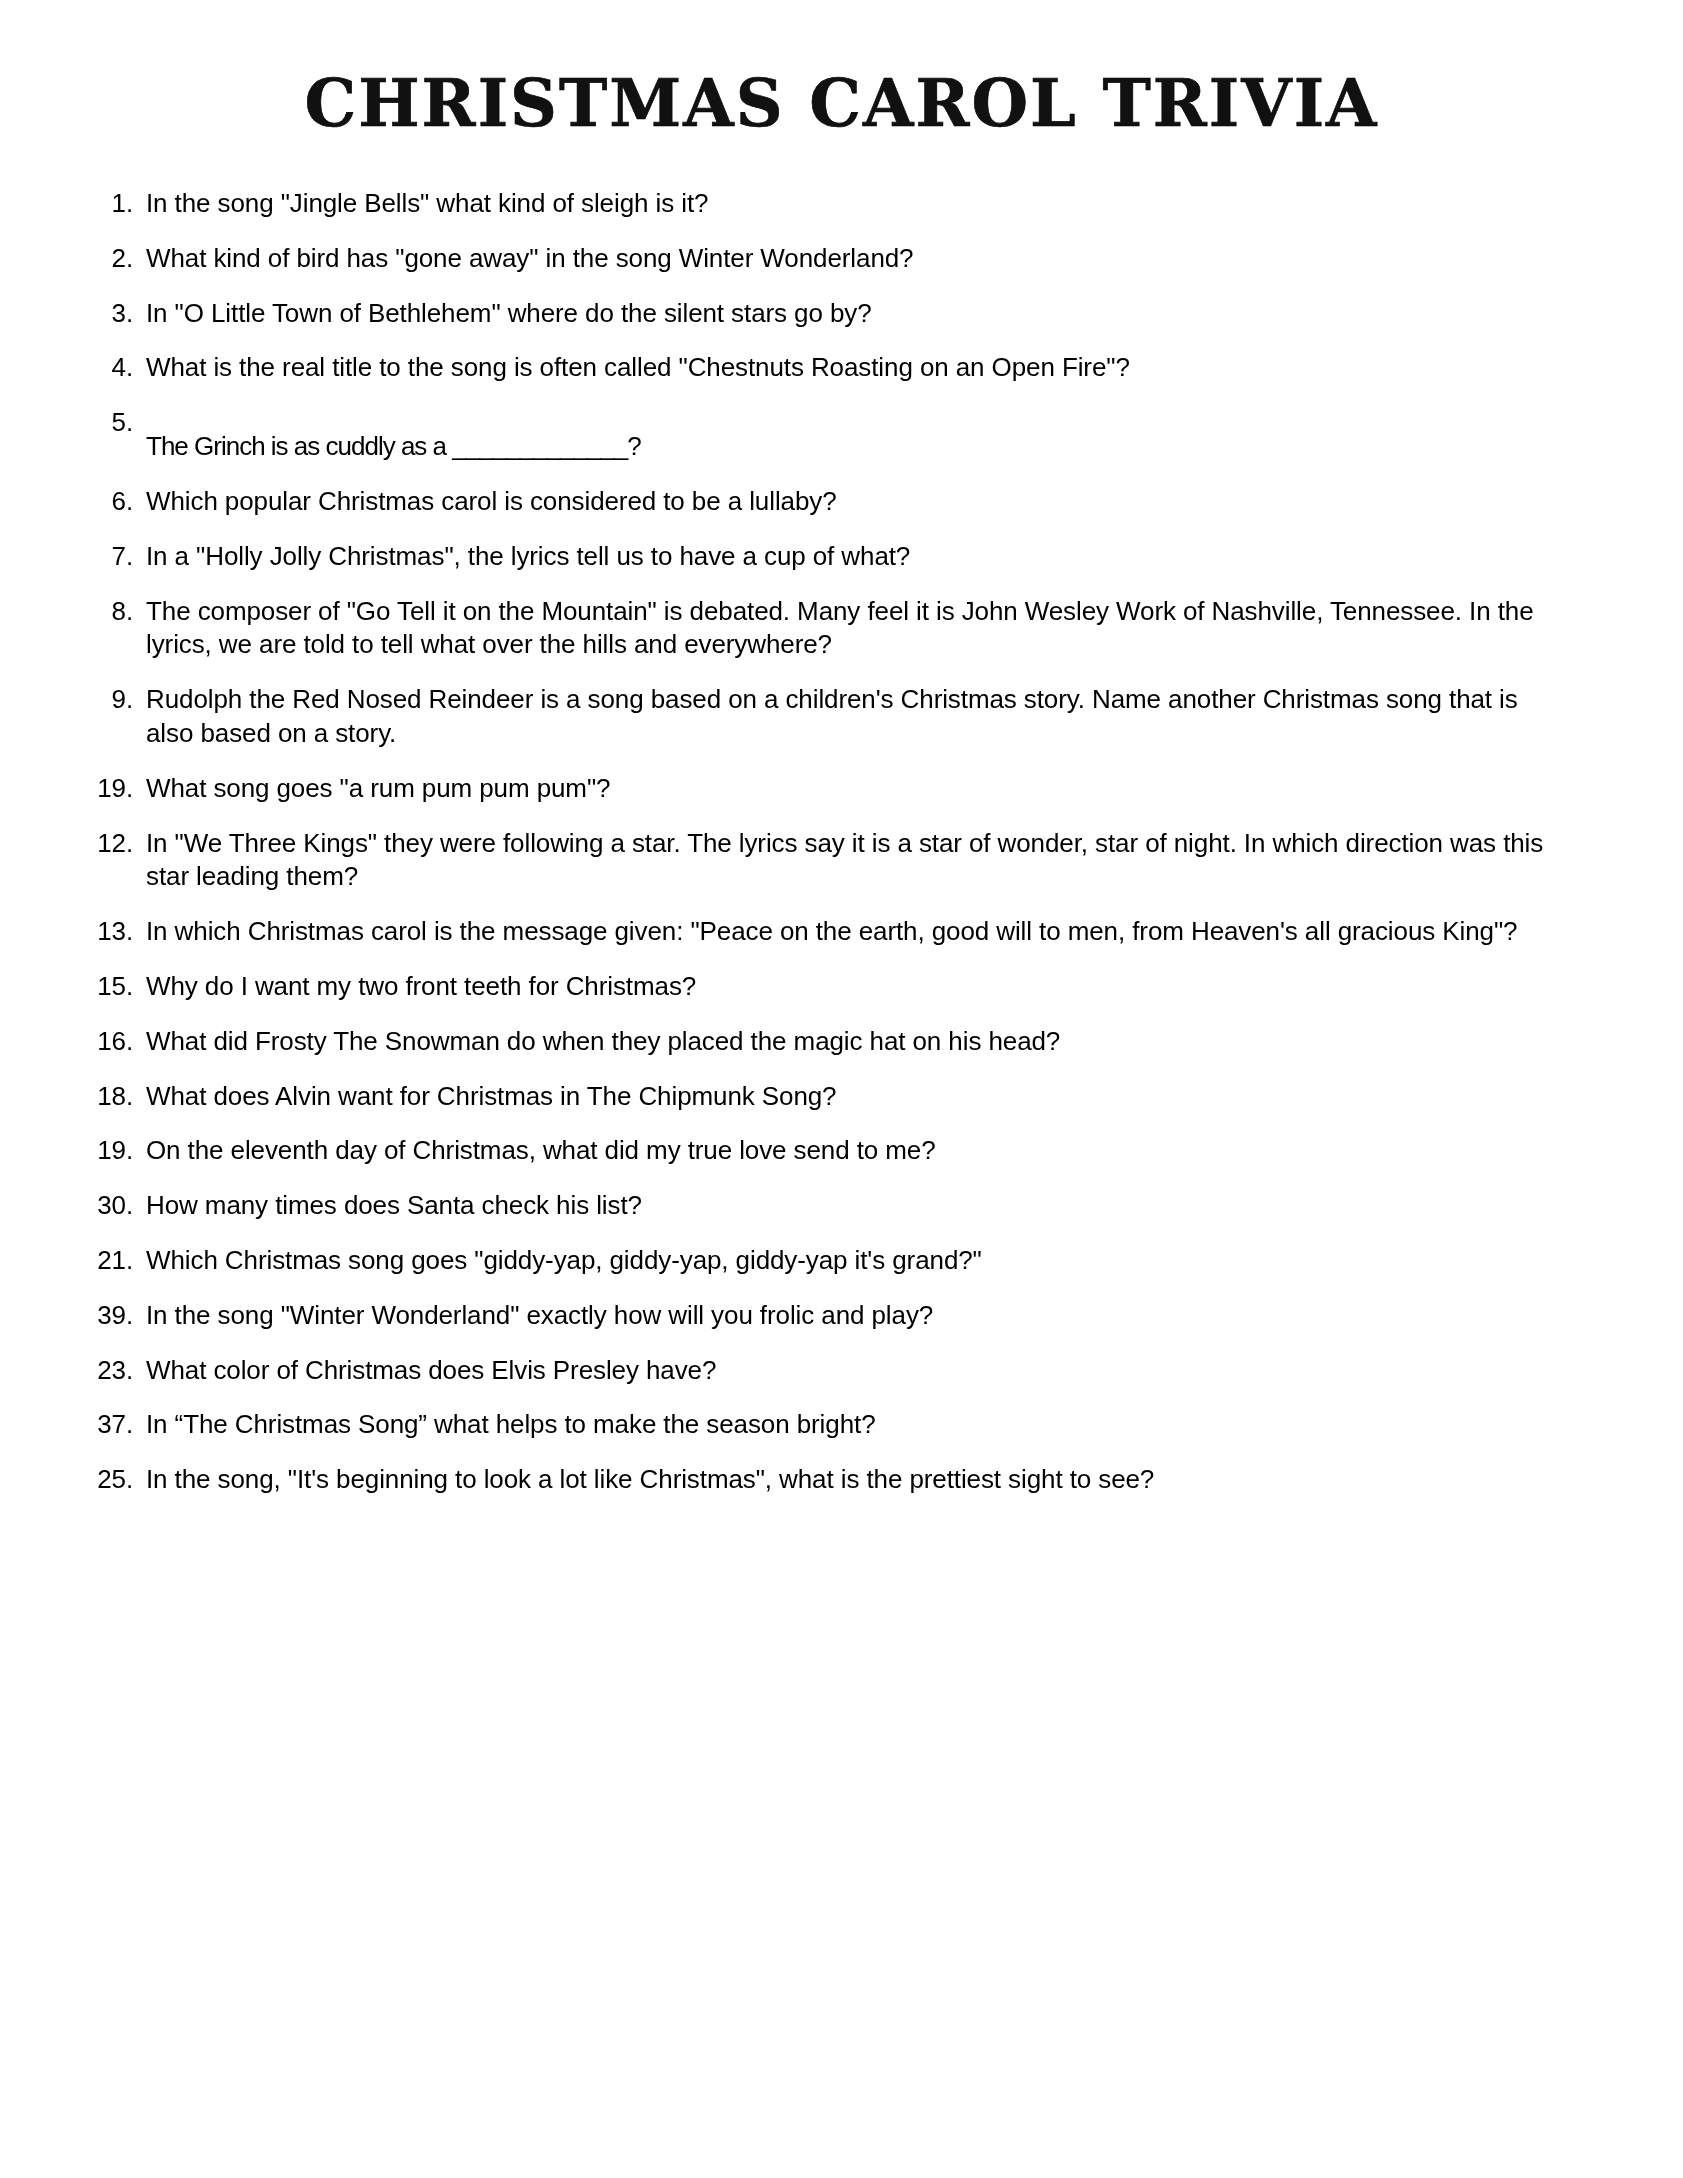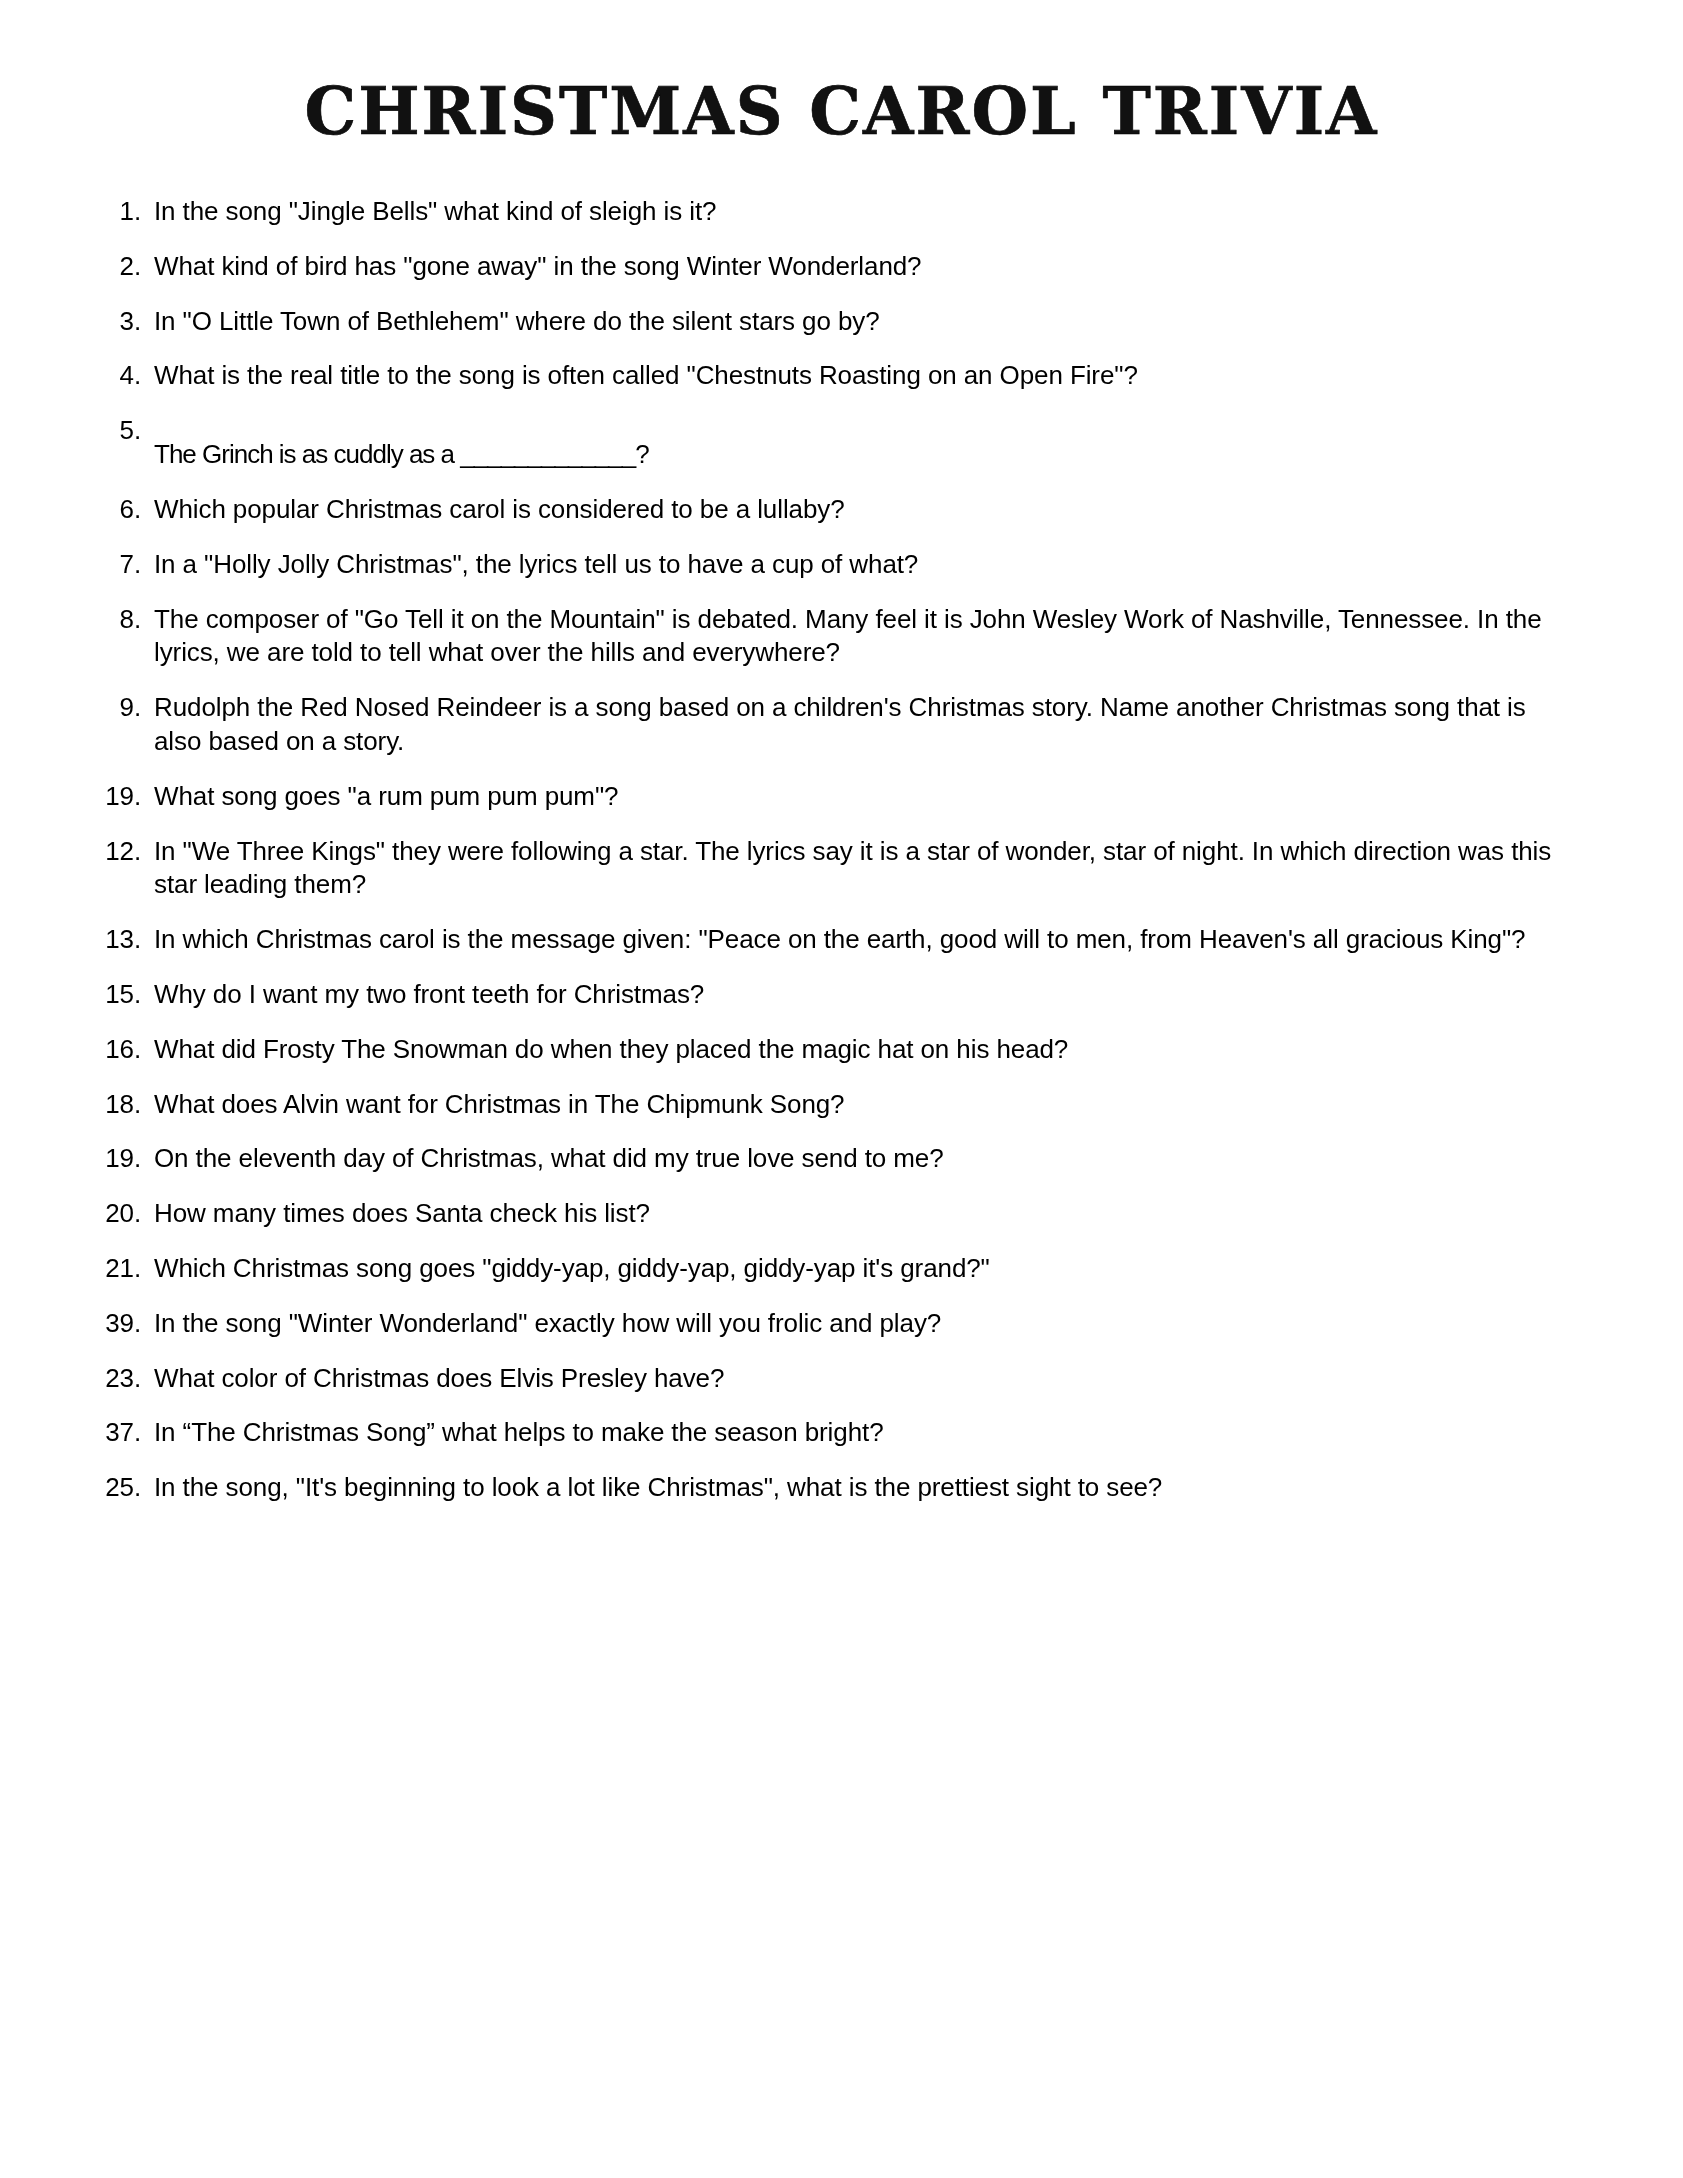--- a/index.html
+++ b/index.html
@@ -13,21 +13,21 @@
     font-family: "Liberation Sans", sans-serif;
     color: #000000;
     overflow: hidden;
   }
   .page {
     position: relative;
     width: 1683px;
     height: 2178px;
     background: #ffffff;
     box-sizing: border-box;
-    padding: 12px;
+    padding: 4px;
   }
   .title {
     text-align: center;
     font-family: "DejaVu Serif", serif;
     font-weight: bold;
     font-size: 65px;
     letter-spacing: 2px;
     margin: 0;
     padding-top: 61px;
     padding-bottom: 0;
@@ -153,21 +153,21 @@
       <span class="q-num">18.</span>
       <span class="q-text">What does Alvin want for Christmas in The Chipmunk Song?</span>
     </li>
 
     <li class="q-item">
       <span class="q-num">19.</span>
       <span class="q-text">On the eleventh day of Christmas, what did my true love send to me?</span>
     </li>
 
     <li class="q-item">
-      <span class="q-num">20.</span>
+      <span class="q-num">30.</span>
       <span class="q-text">How many times does Santa check his list?</span>
     </li>
 
     <li class="q-item">
       <span class="q-num">21.</span>
       <span class="q-text">Which Christmas song goes "giddy-yap, giddy-yap, giddy-yap it's grand?"</span>
     </li>
 
     <li class="q-item">
       <span class="q-num">39.</span>

